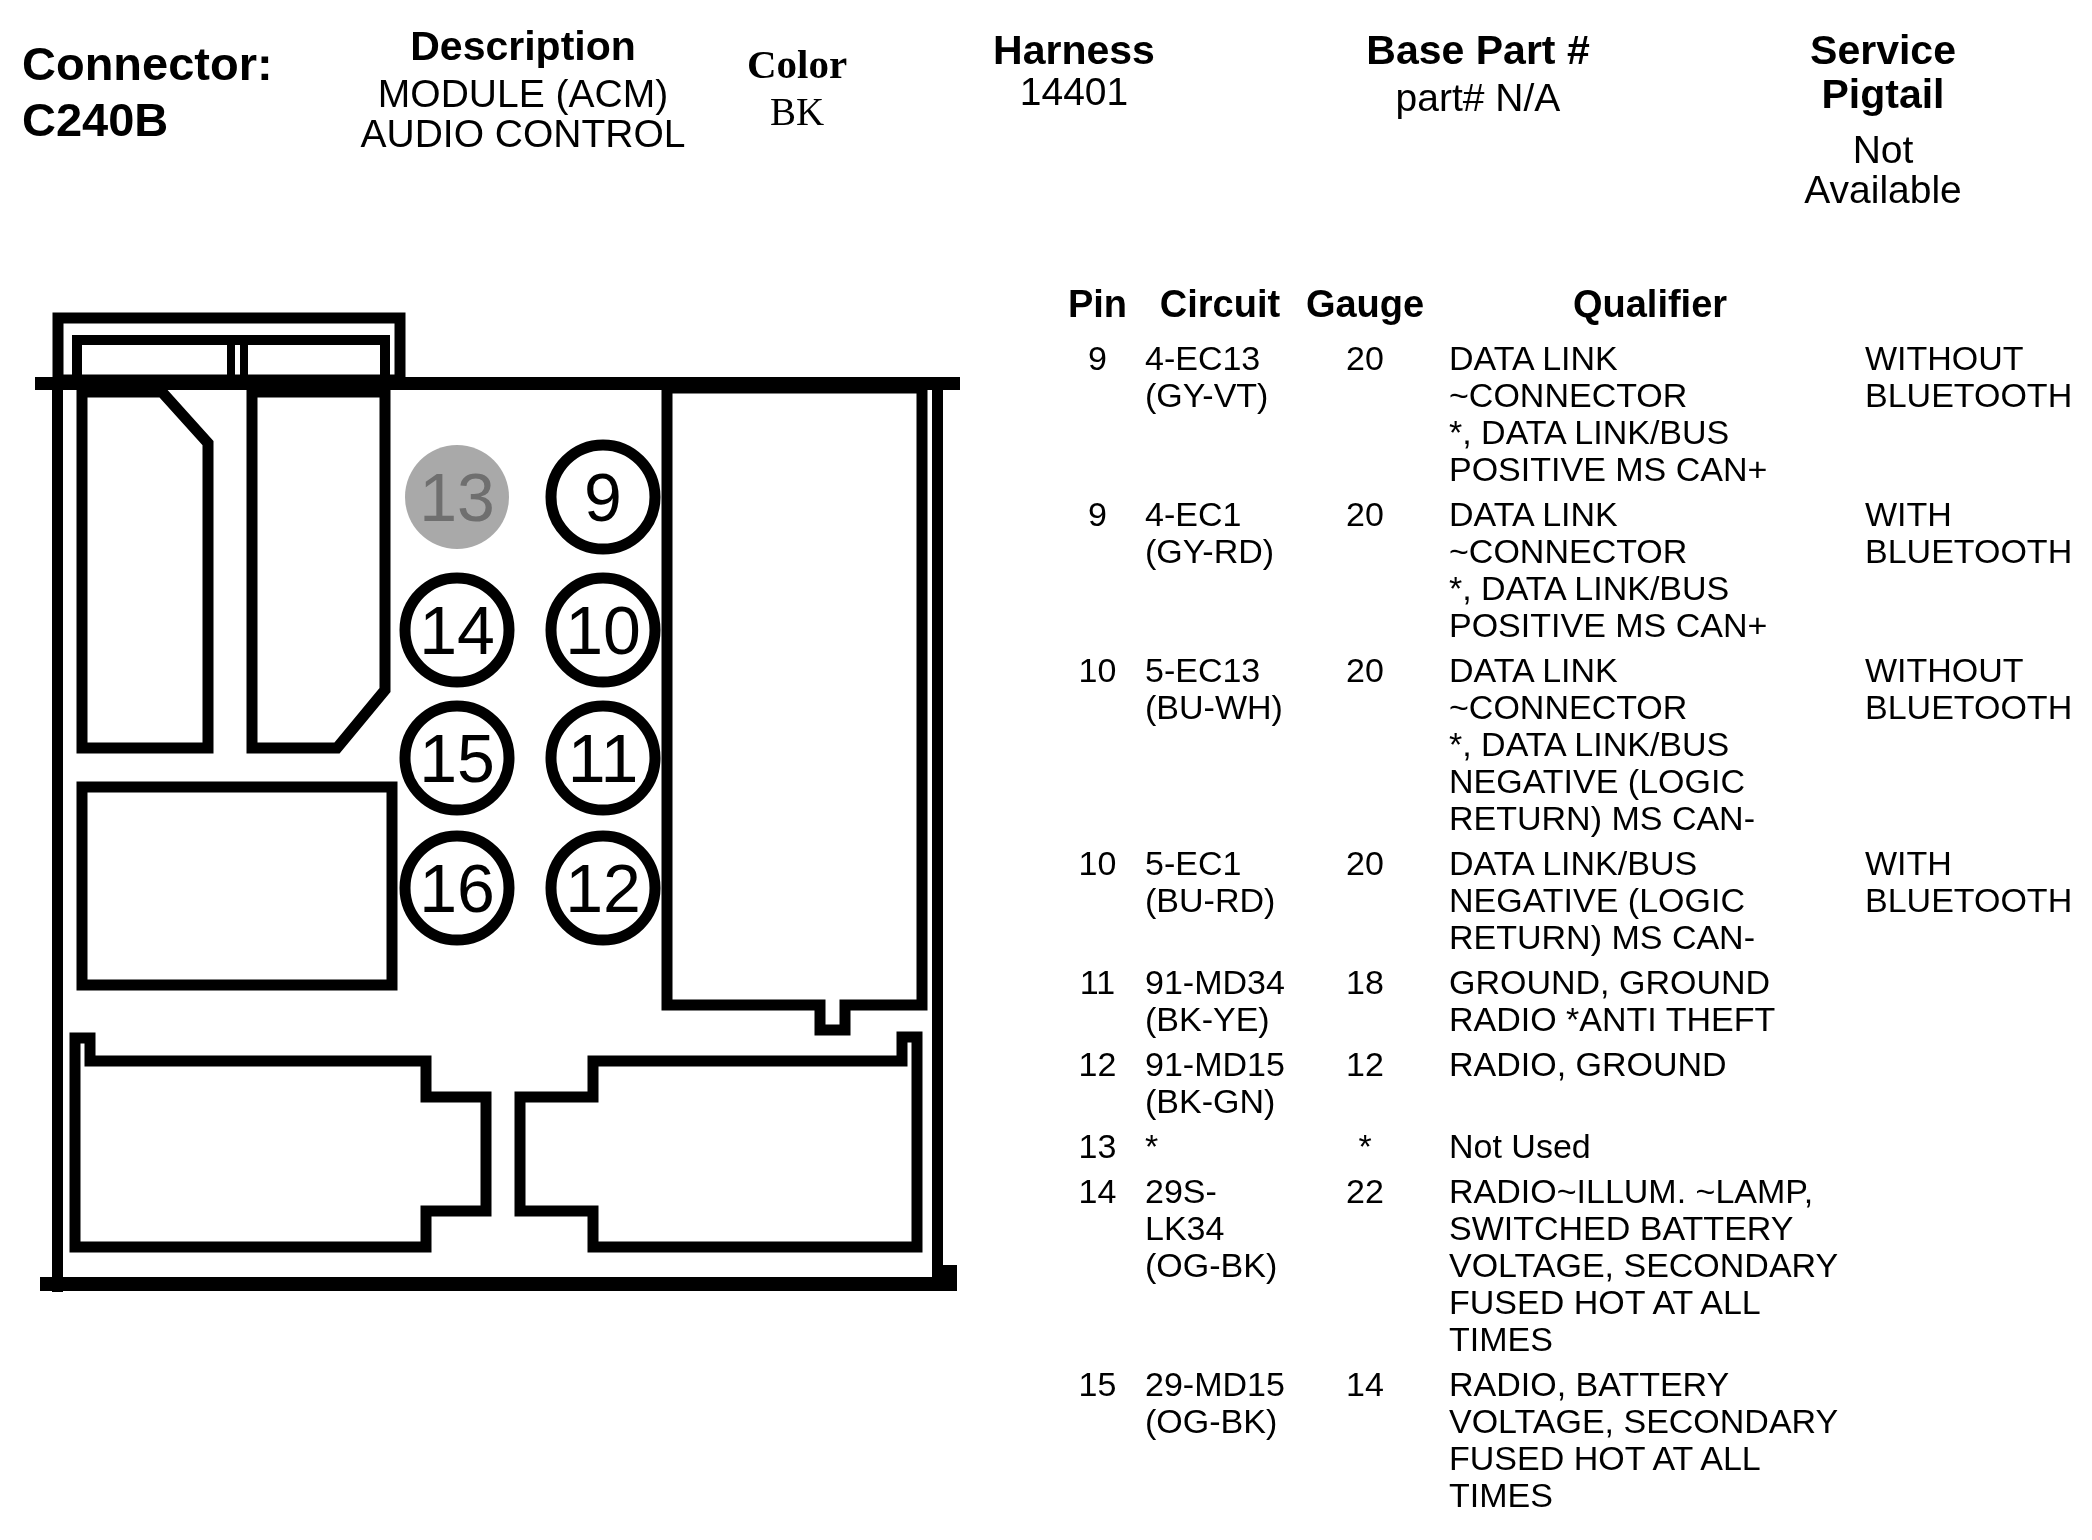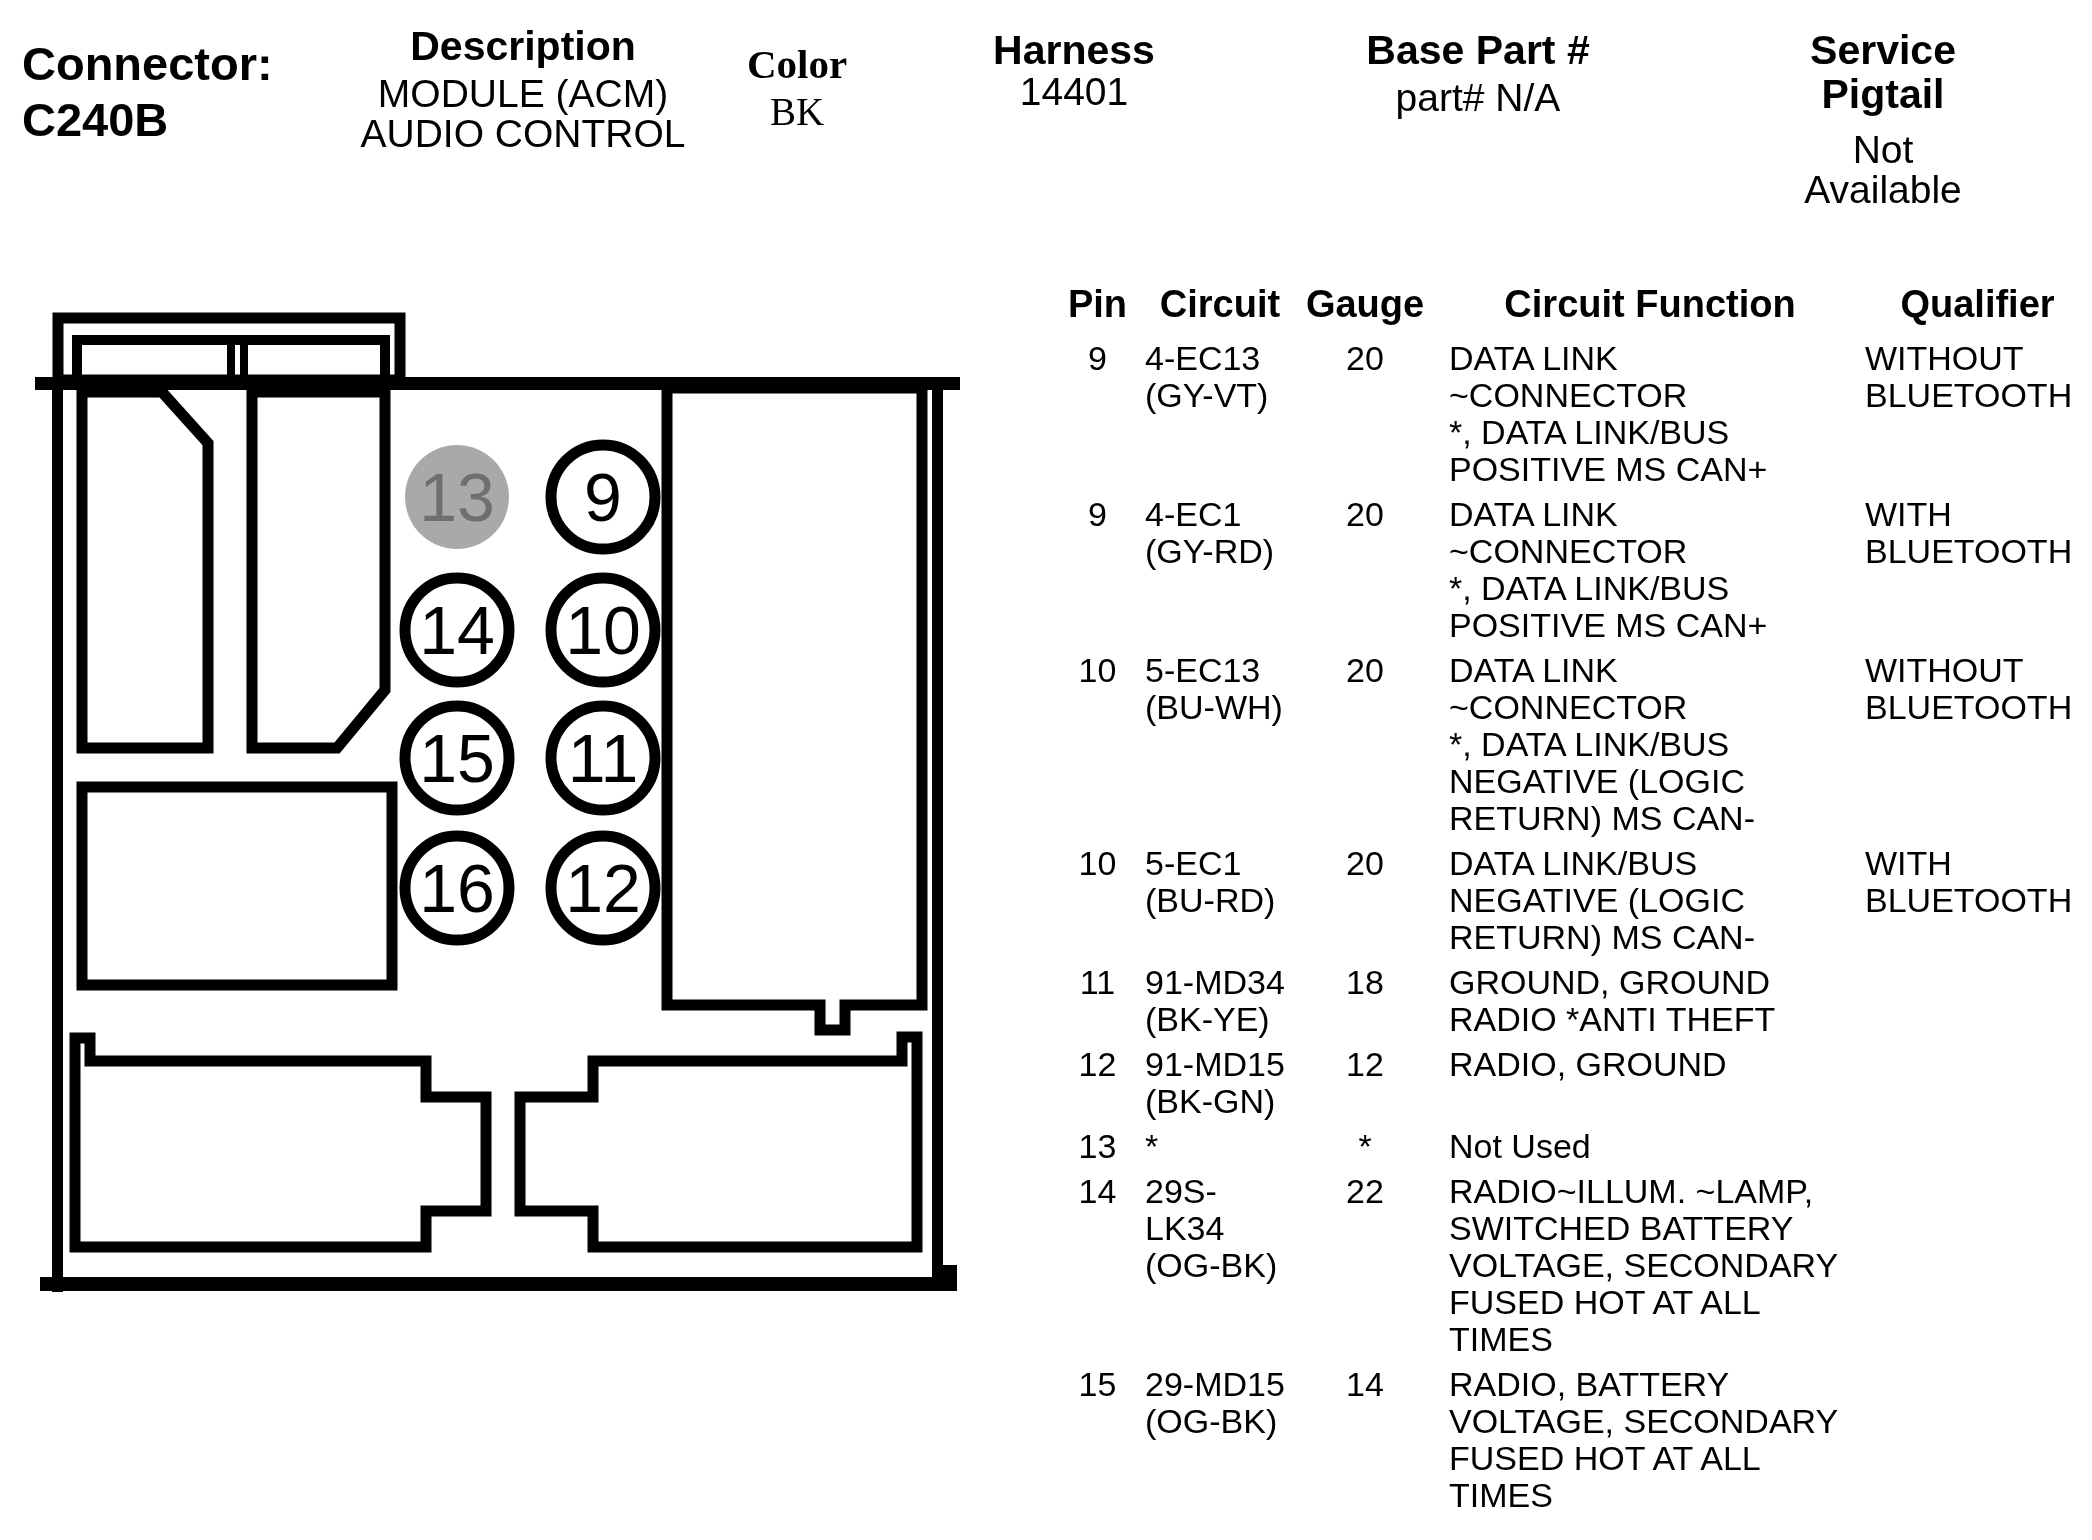--- a/index.html
+++ b/index.html
@@ -107,21 +107,20 @@
     <circle cx="573" cy="658" r="52" fill="#fff" stroke="#000" stroke-width="11"></circle>
     <text x="573" y="682" fill="#000">12</text>
   </g>
 </svg>
 
 <div class="ptable">
   <div class="t-row t-head">
     <div>Pin</div>
     <div>Circuit</div>
     <div>Gauge</div>
-    <div>Circuit Function</div>
     <div>Qualifier</div>
   </div>
 
   <div class="t-row">
     <div class="c-pin">9</div>
     <div class="c-circuit">
       <div>4-EC13</div>
       <div>(GY-VT)</div>
     </div>
     <div class="c-gauge">20</div>

